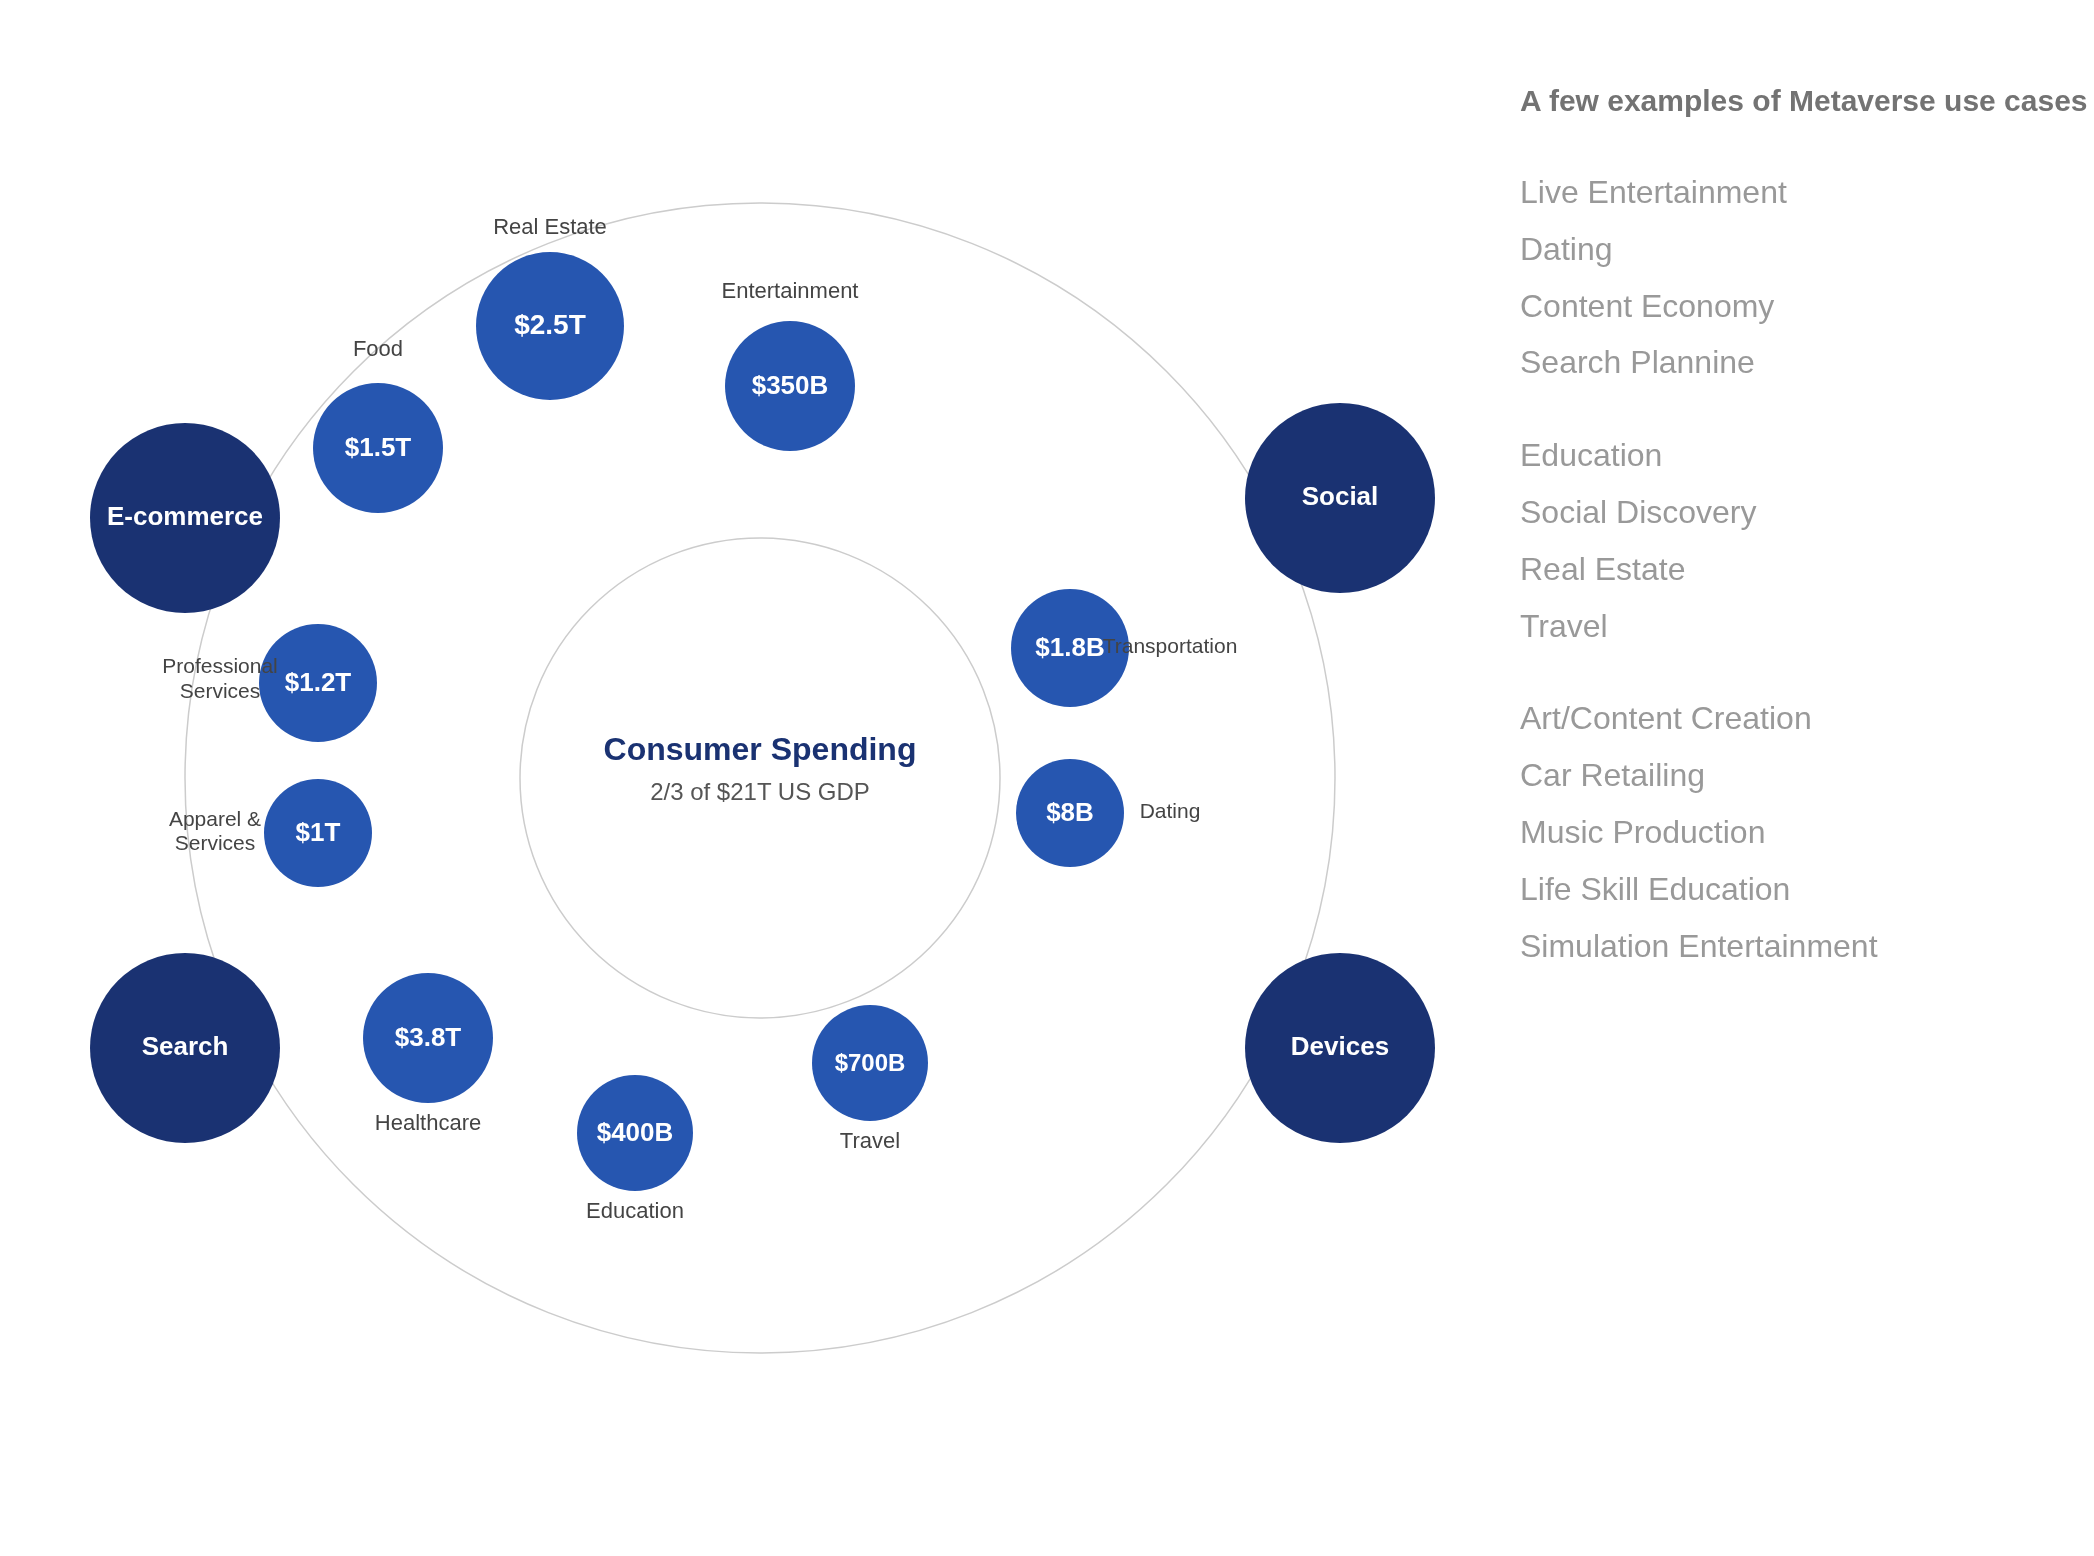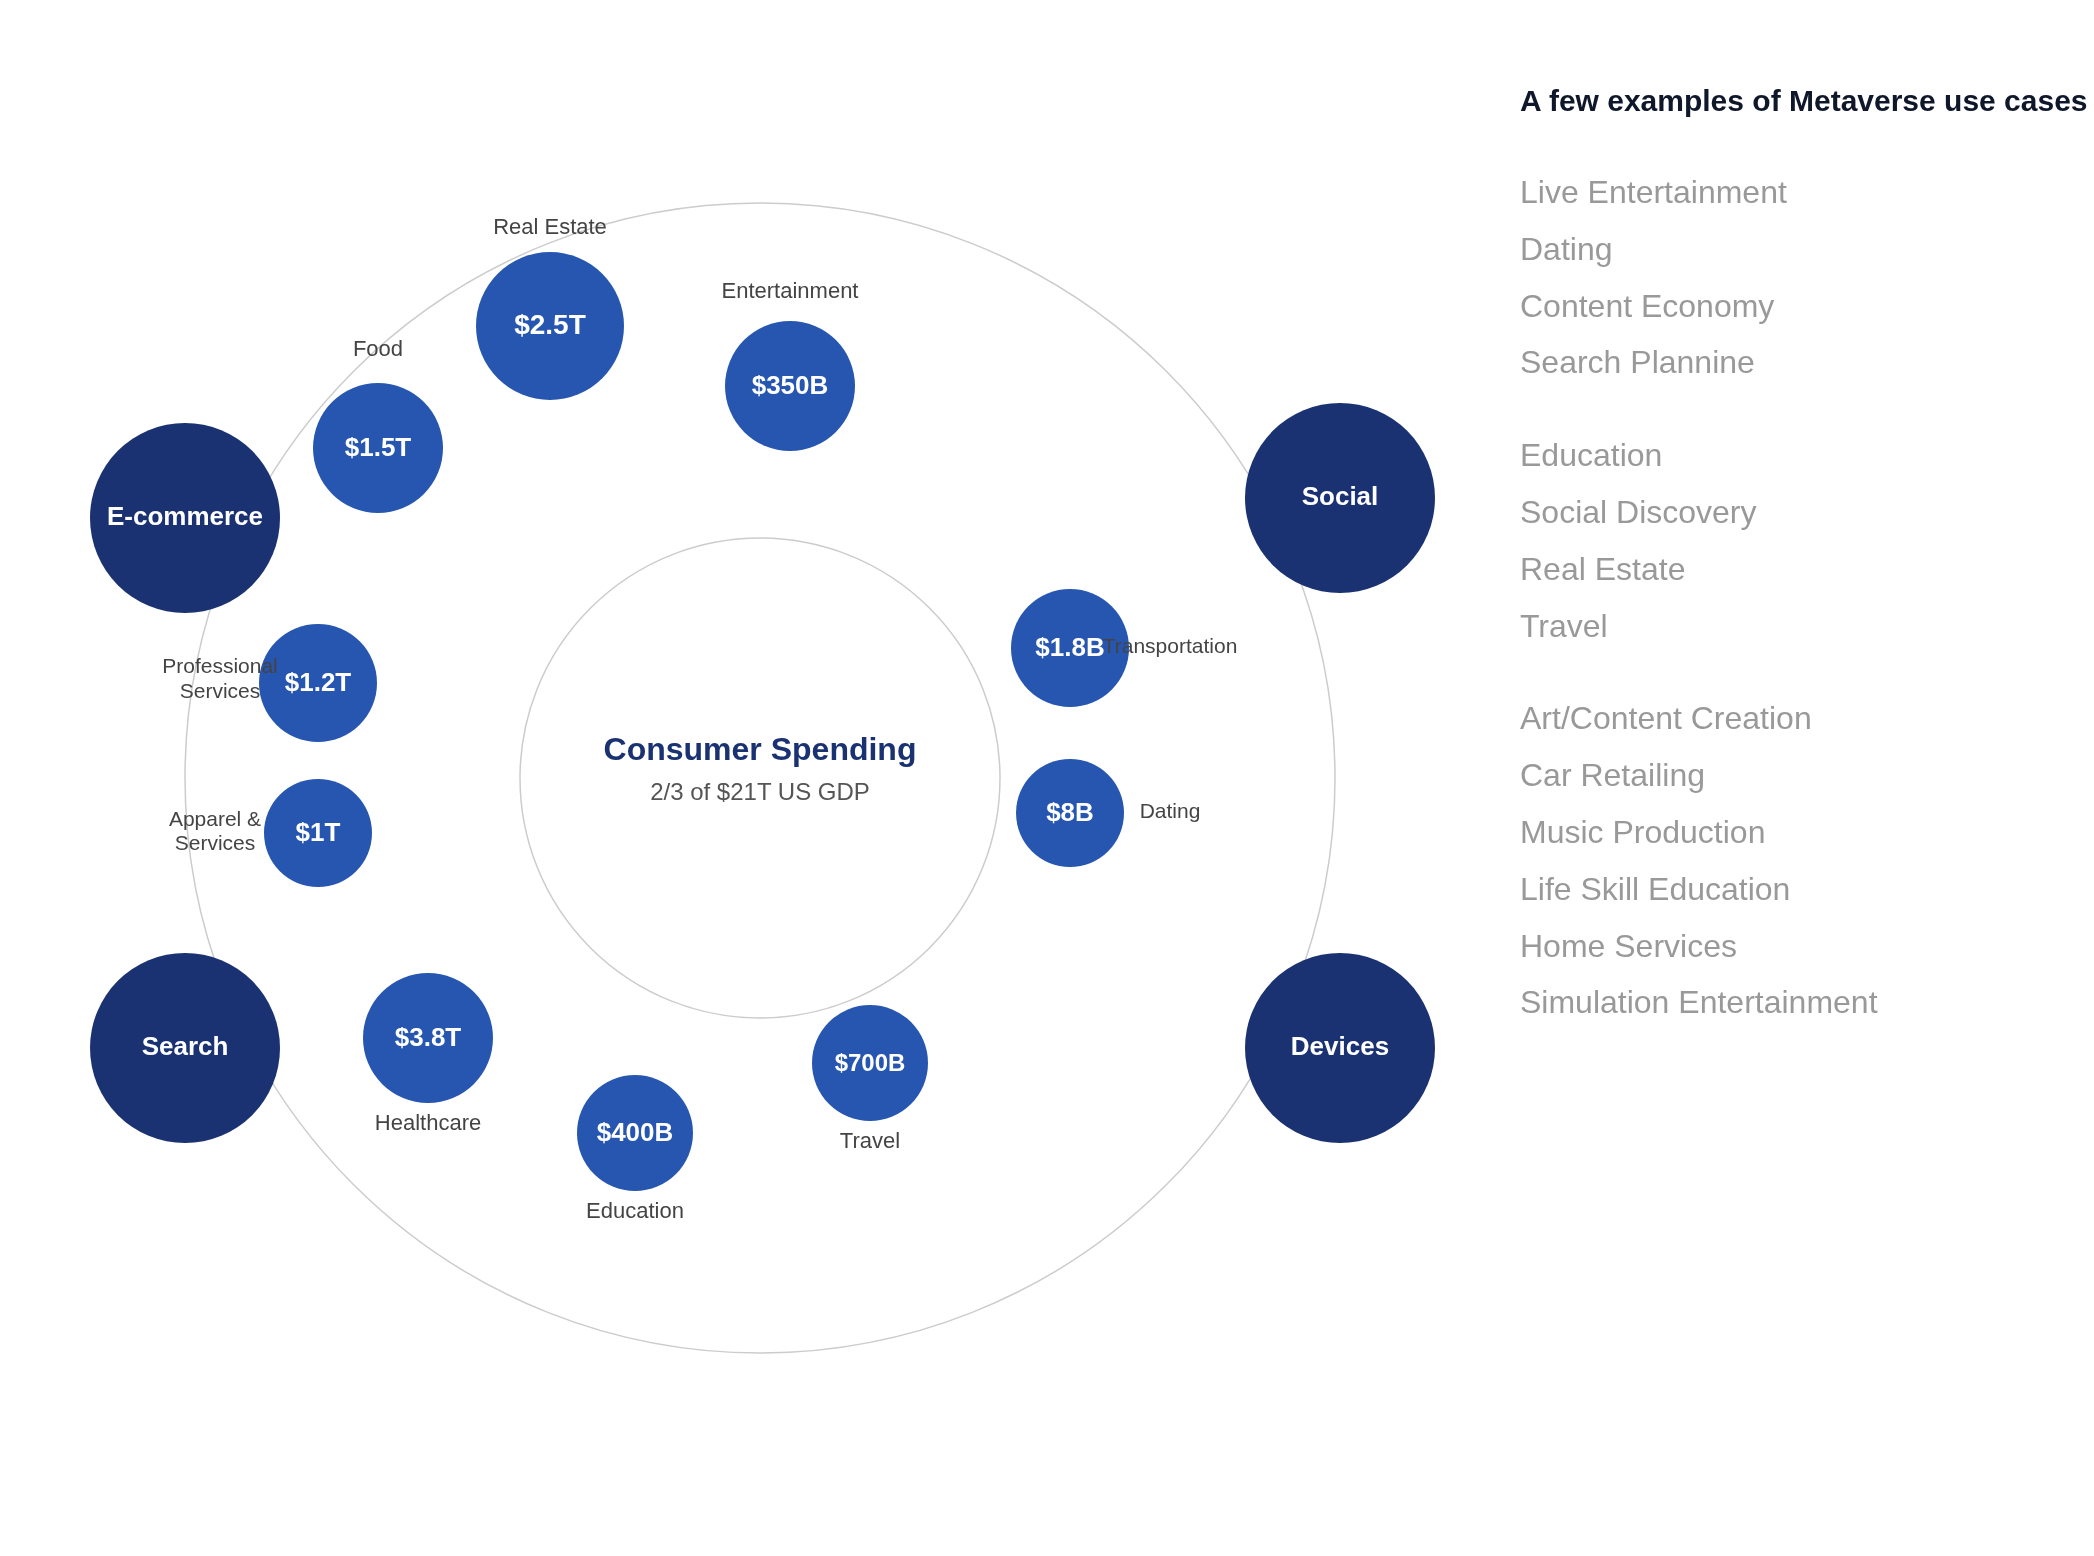--- a/index.html
+++ b/index.html
@@ -36,21 +36,21 @@
     .sidebar {
       padding-left: 60px;
       padding-top: 80px;
       flex: 1;
       align-self: flex-start;
     }
 
     .sidebar-title {
       font-size: 30px;
       font-weight: 700;
-      color: #0f172a;
+      color: #737373;
       line-height: 1.4;
       margin-bottom: 48px;
     }
 
     .sidebar-group {
       margin-bottom: 48px;
     }
 
     .sidebar-item {
       font-size: 32px;
@@ -146,17 +146,16 @@
       <div class="sidebar-item">Social Discovery</div>
       <div class="sidebar-item">Real Estate</div>
       <div class="sidebar-item">Travel</div>
     </div>
 
     <div class="sidebar-group">
       <div class="sidebar-item">Art/Content Creation</div>
       <div class="sidebar-item">Car Retailing</div>
       <div class="sidebar-item">Music Production</div>
       <div class="sidebar-item">Life Skill Education</div>
-      <div class="sidebar-item">Home Services</div>
       <div class="sidebar-item">Simulation Entertainment</div>
     </div>
   </div>
 </div>
 
 </body></html>

